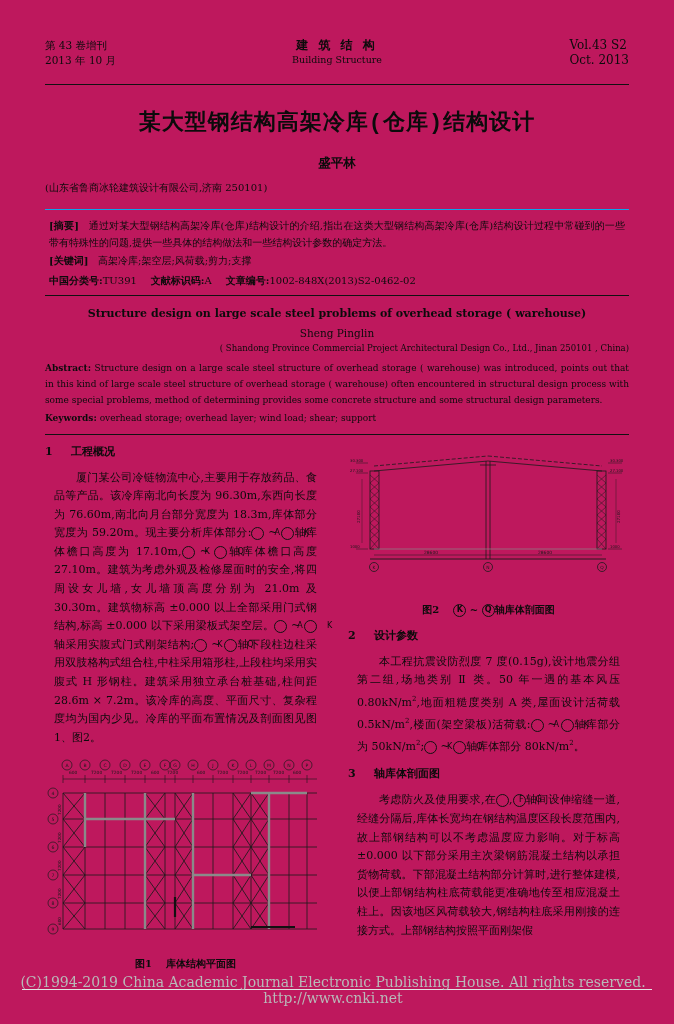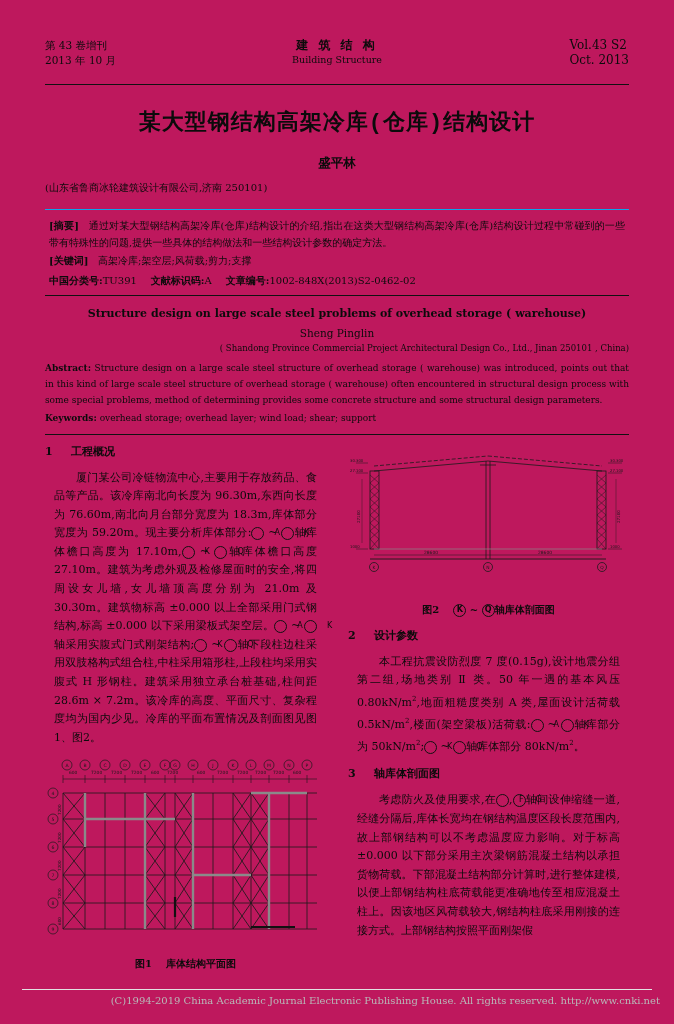--- a/index.html
+++ b/index.html
@@ -76,22 +76,22 @@
   .figcap{text-align:center;font-size:10px;font-weight:bold;margin-top:5px;line-height:15px;}
   .figcap .g{display:inline-block;width:14px;}
 
   
   .footnote{position:absolute;left:303px;top:498px;width:281px;}
   .fnrule{border-top:1px solid #111;width:120px;margin-bottom:4px;}
   .fntext{font-size:8.5px;line-height:13.5px;}
 
   
   .copyright{
-    position:absolute;left:0;right:14px;bottom:18px;text-align:right;
-    font-size:10px;color:#b9b9b9;font-family:"DejaVu Serif",serif;
+    position:absolute;left:0;right:8px;bottom:18px;text-align:center;
+    font-size:14px;color:#b9b9b9;font-family:"DejaVu Serif",serif;
   }
   .botrule{position:absolute;left:22px;right:22px;bottom:34px;border-top:1px solid #e2e2e2;}
 </style>
 </head>
 <body>
 
 <div class="page">
   <div class="sheet">
 
     <div class="runhead">

